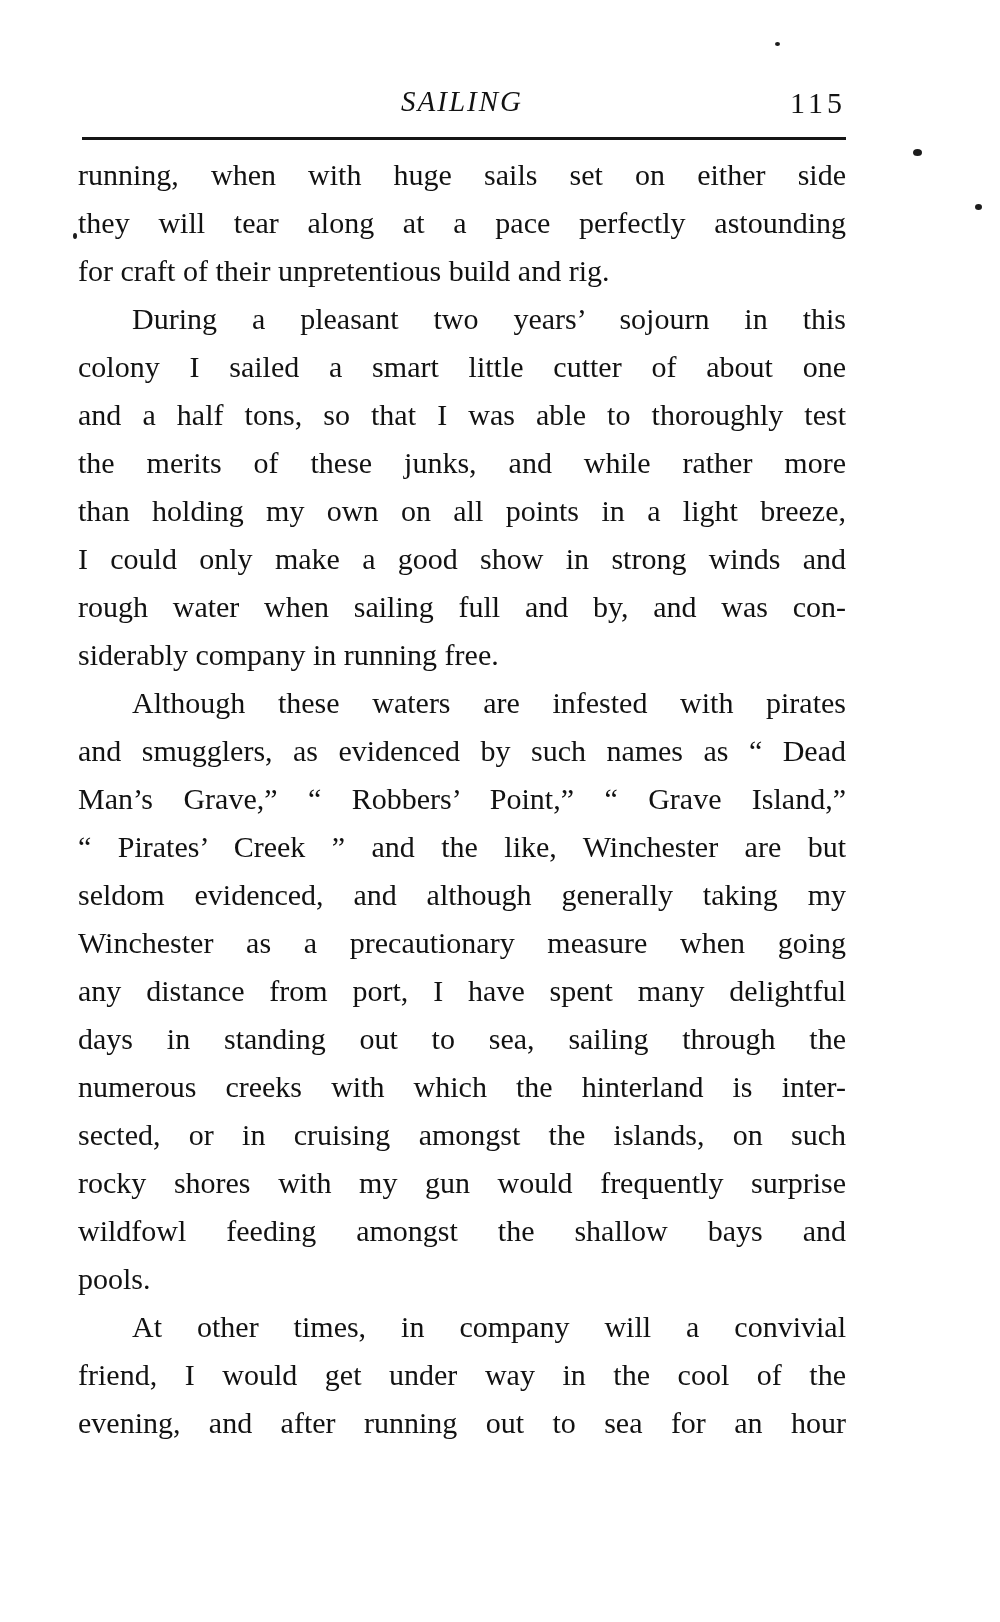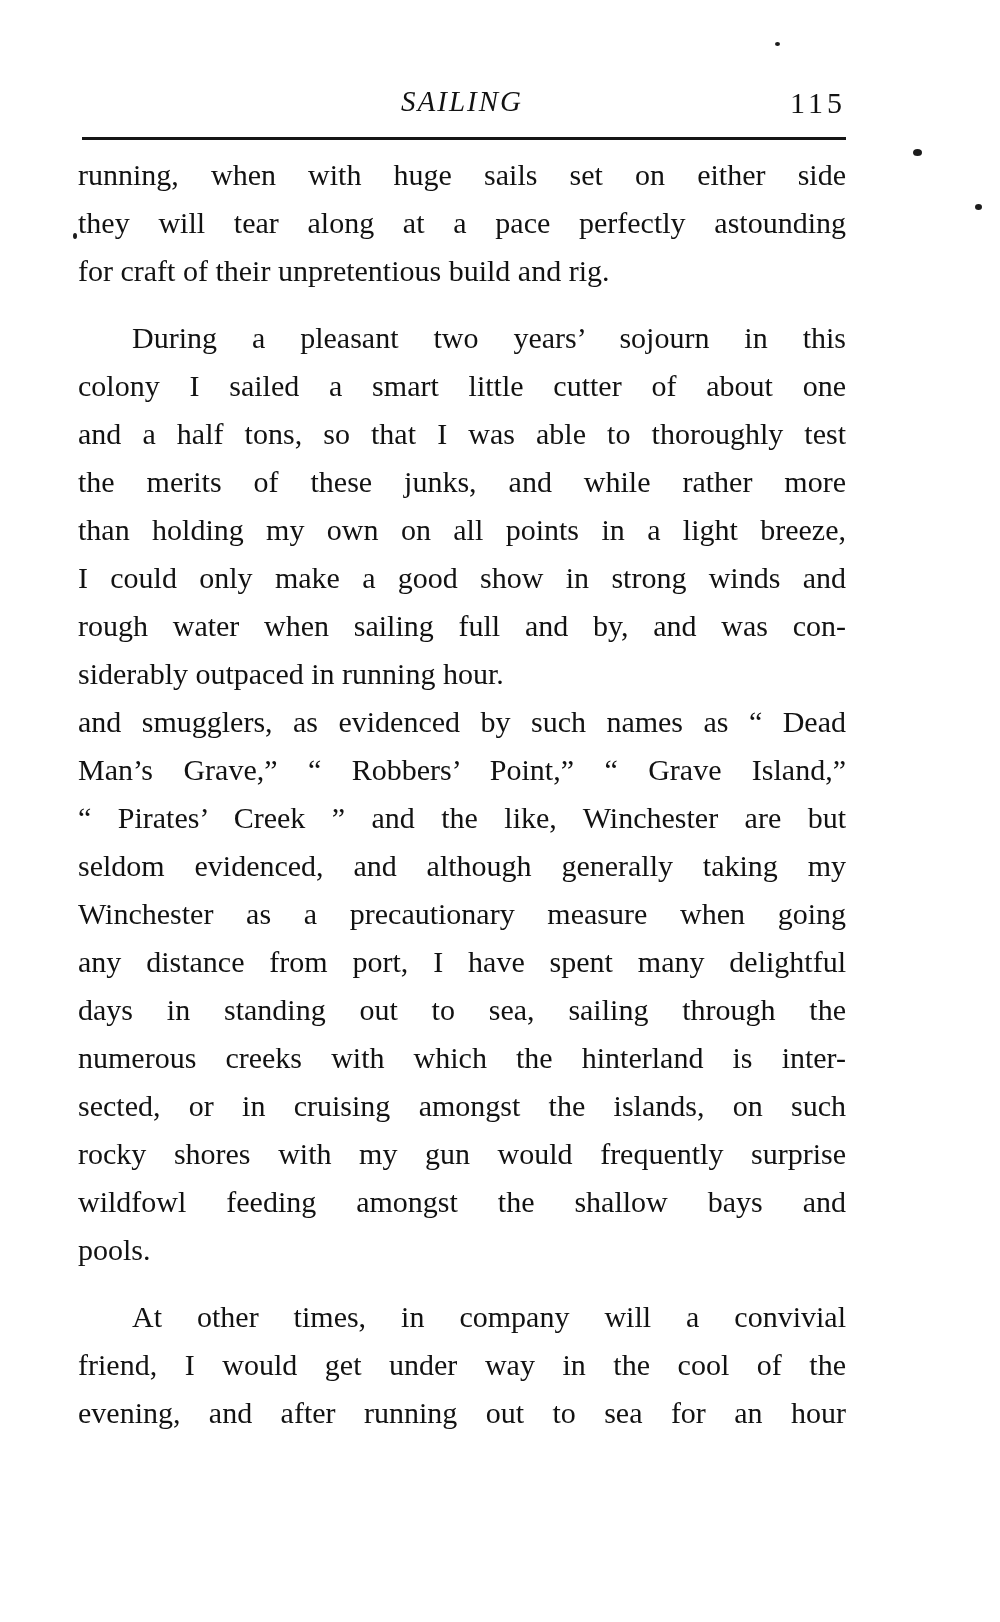--- a/index.html
+++ b/index.html
@@ -61,21 +61,20 @@
     font-size: 30px;
     line-height: 48px;
     height: 48px;
     text-align: justify;
     text-align-last: justify;
     overflow: hidden;
     white-space: normal;
   }
   .line.indent {
     text-indent: 54px;
-    margin-top: 19px;
   }
   .line.last {
     text-align: right;
     text-align-last: left;
   }
   .speck {
     position: absolute;
     background: #1c1c1c;
     border-radius: 50%;
   }
@@ -93,21 +92,22 @@
       <div class="line">running, when with huge sails set on either side</div>
       <div class="line">they will tear along at a pace perfectly astounding</div>
       <div class="line last">for craft of their unpretentious build and rig.</div>
       <div class="line indent">During a pleasant two years’ sojourn in this</div>
       <div class="line">colony I sailed a smart little cutter of about one</div>
       <div class="line">and a half tons, so that I was able to thoroughly test</div>
       <div class="line">the merits of these junks, and while rather more</div>
       <div class="line">than holding my own on all points in a light breeze,</div>
       <div class="line">I could only make a good show in strong winds and</div>
       <div class="line">rough water when sailing full and by, and was con-</div>
-      <div class="line last">siderably outpaced in running hour.</div>
+      <div class="line last">siderably company in running free.</div>
+      <div class="line indent">Although these waters are infested with pirates</div>
       <div class="line">and smugglers, as evidenced by such names as “ Dead</div>
       <div class="line">Man’s Grave,” “ Robbers’ Point,” “ Grave Island,”</div>
       <div class="line">“ Pirates’ Creek ” and the like, Winchester are but</div>
       <div class="line">seldom evidenced, and although generally taking my</div>
       <div class="line">Winchester as a precautionary measure when going</div>
       <div class="line">any distance from port, I have spent many delightful</div>
       <div class="line">days in standing out to sea, sailing through the</div>
       <div class="line">numerous creeks with which the hinterland is inter-</div>
       <div class="line">sected, or in cruising amongst the islands, on such</div>
       <div class="line">rocky shores with my gun would frequently surprise</div>

